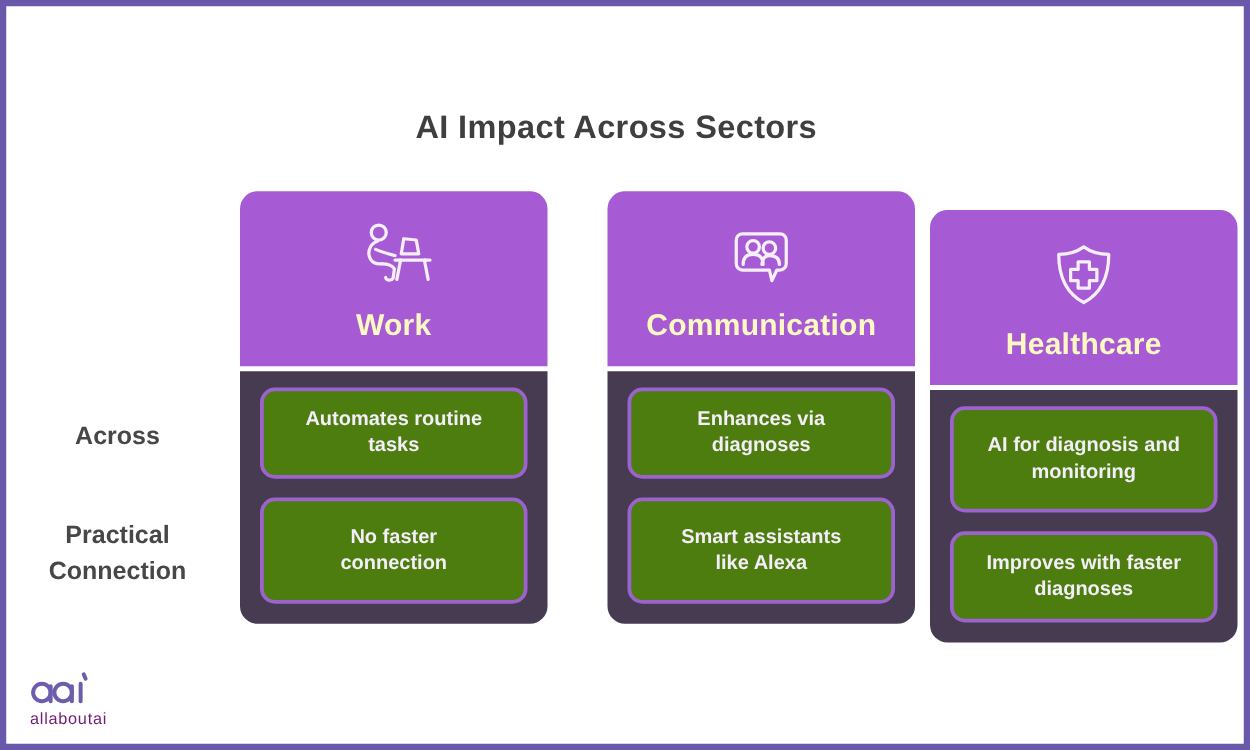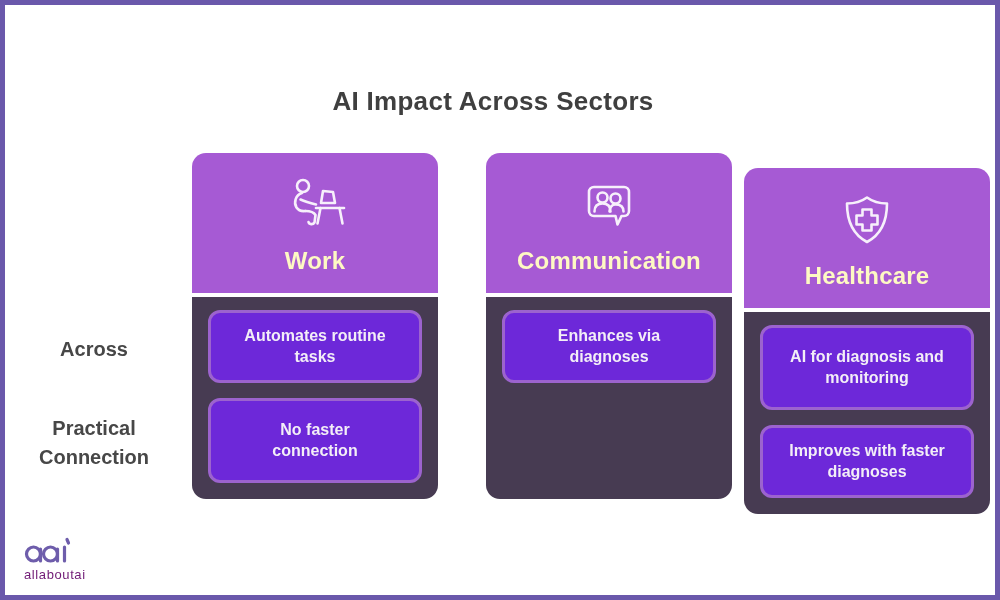--- a/index.html
+++ b/index.html
@@ -57,21 +57,21 @@
     background: #473b52;
     border-radius: 0 0 14px 14px;
     box-sizing: border-box;
     padding: 13px 16px 14px 16px;
     display: flex; flex-direction: column; gap: 15px;
   }
   .cell-card {
     box-sizing: border-box;
     border: 3px solid #9c63ce;
     border-radius: 12px;
-    background: #6d28d9;
+    background: #4d7c0f;
     color: #f3eef7;
     font-size: 16px; font-weight: bold;
     display: flex; align-items: center; justify-content: center;
     text-align: center;
     line-height: 1.3;
     padding: 0 26px;
   }
   .cell-impact { height: 73px; }
   .cell-practical { height: 85px; }
 
@@ -125,20 +125,21 @@
           <circle cx="25.5" cy="22.5" r="5"></circle>
           <path d="M17.5 36.5 C17.5 30.5 21 28.5 25.5 28.5 C30 28.5 33.5 30.5 33.5 36.5"></path>
           <circle cx="38.5" cy="23.5" r="5"></circle>
           <path d="M32.5 36.5 C33 31.5 35 29.5 38.5 29.5 C43 29.5 46.5 31.5 46.5 36.5"></path>
         </svg>
       </span>
       <div class="col-title">Communication</div>
     </div>
     <div class="col-body">
       <div class="cell-card cell-impact">Enhances via diagnoses</div>
+      <div class="cell-card cell-practical">Smart assistants like Alexa</div>
     </div>
   </div>
 
   <div class="column col-health">
     <div class="col-header">
       <span class="icon">
         <svg width="64" height="64" viewBox="0 0 64 64" fill="none" stroke="#f7f0fb" stroke-width="2.6" stroke-linecap="round" stroke-linejoin="round">
           <path d="M32 7.5 C37.5 11.5 45.5 13.5 52 13.5 C52 29 48 43.5 32 52 C16 43.5 12 29 12 13.5 C18.5 13.5 26.5 11.5 32 7.5 Z"></path>
           <path d="M27.5 19.5 H36.5 V25.5 H42.5 V34.5 H36.5 V40.5 H27.5 V34.5 H21.5 V25.5 H27.5 Z"></path>
         </svg>

